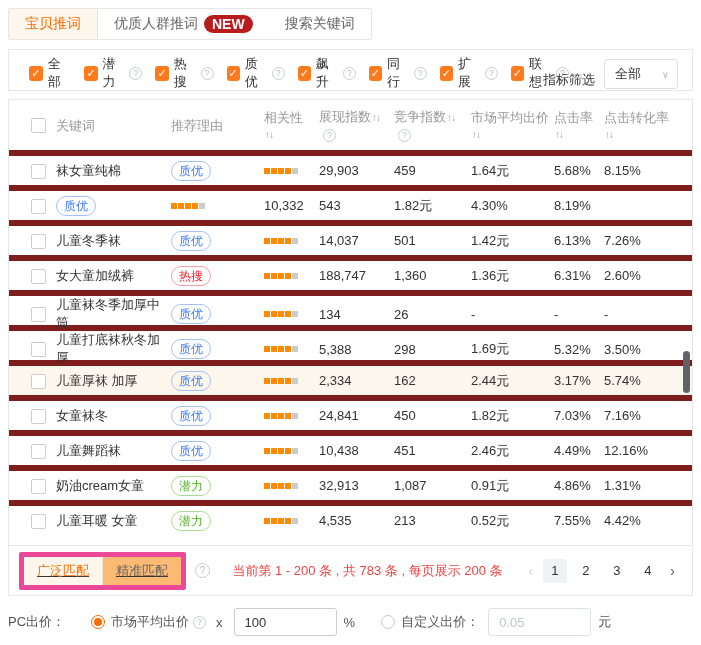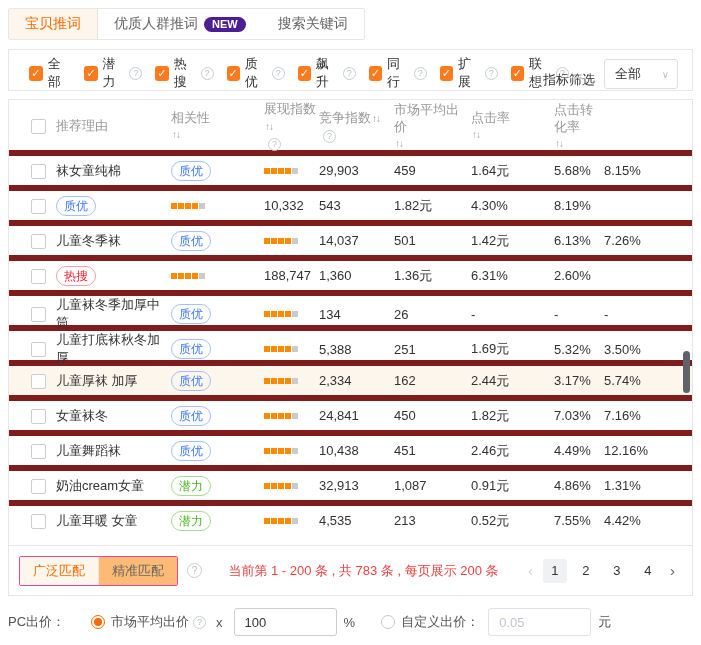--- a/index.html
+++ b/index.html
@@ -8,21 +8,21 @@
     background: #fff;
     font-family: "Liberation Sans", "DejaVu Sans", sans-serif;
     color: #333;
     font-size: 13px;
   }
 
   
   .tabbar { display: inline-flex; border: 1px solid #e7e7e7; border-radius: 2px; margin: 8px 0 0 8px; background: #fff; }
   .tab { display: flex; align-items: center; gap: 6px; height: 30px; padding: 12px 16px; font-size: 14px; color: #666; cursor: pointer; white-space: nowrap; }
   .tab.active { background: #fdf6ec; color: #ff6a00; border-right: 1px solid #efe3d2; }
-  .new-badge { background: #4c1d95; color: #fff; font-size: 11px; font-weight: bold; padding: 2px 8px; border-radius: 10px; line-height: 1; }
+  .new-badge { background: #b91c1c; color: #fff; font-size: 14px; font-weight: bold; padding: 2px 8px; border-radius: 10px; line-height: 1; }
 
   
   .filter-box { margin: 9px 8px 0 8px; border: 1px solid #e7e7e7; position: relative; padding: 7px 110px 7px 20px; }
   .summary { line-height: 16px; }
   .summary .count { color: #ff6a00; margin: 0 4px; }
   .filter-row { display: flex; align-items: center; margin-top: 6px; height: 20px; }
   .filter-item { display: flex; align-items: center; margin-right: 13px; cursor: pointer; }
   .cb { width: 15px; height: 15px; border-radius: 3px; background: #ff7a1c; color: #fff; font-size: 11px; line-height: 15px; text-align: center; margin-right: 5px; font-weight: bold; }
   .help-icon { display: inline-block; width: 13px; height: 13px; border: 1px solid #c8ccd2; border-radius: 50%; color: #b9bdc5; font-size: 9px; line-height: 11px; text-align: center; margin-left: 4px; flex: none; }
   .metric-filter { position: absolute; top: 9px; right: 14px; display: flex; align-items: flex-end; margin-left: 44px; }
@@ -45,21 +45,21 @@
   .tag.hot       { color: #f5222d; border-color: #f9a0a5; }
   .tag.potential { color: #49b31b; border-color: #a8dc90; }
   .bars { font-size: 0; }
   .bars .bar { display: inline-block; width: 6px; height: 6px; margin-right: 1px; background: #cbcbcb; }
   .bars .bar.f { background: #ff8a00; }
   .scroll-thumb { position: absolute; right: 2px; top: 251px; width: 7px; height: 42px; background: #5f6368; border-radius: 4px; cursor: grab; }
 
   
   .tfoot { border-top: 1px solid #e7e7e7; margin-top: 10px; height: 50px; display: flex; align-items: center; justify-content: space-between; padding: 0 14px 0 10px; }
   .tfoot-left { display: flex; align-items: center; }
-  .match-group { display: inline-flex; border: 1px solid #ec4899; border-radius: 2px; overflow: hidden; }
+  .match-group { display: inline-flex; border: 5px solid #ec4899; border-radius: 2px; overflow: hidden; text-decoration: underline; }
   .match-btn { height: 28px; line-height: 28px; padding: 0 13px; color: #666; background: #fdba74; cursor: pointer; white-space: nowrap; }
   .match-btn.active { color: #ff6a00; background: #fdf6ec; border-right: 1px solid #e7e7e7; }
   .tfoot-left .help-icon { width: 15px; height: 15px; line-height: 13px; font-size: 10px; margin-left: 9px; }
   .page-info { color: #ef4444; }
   .pagination { display: flex; align-items: center; gap: 7px; }
   .page-arrow { color: #ced2d9; font-size: 15px; padding: 0 3px; }
   .page-arrow.enabled { color: #606266; cursor: pointer; }
   .page-btn { min-width: 24px; height: 24px; line-height: 24px; text-align: center; border-radius: 3px; color: #333; cursor: pointer; }
   .page-btn.active { background: #f0f1f3; }
 
@@ -144,20 +144,23 @@
       <span class="chev">∨</span>
     </div>
   </div>
 </div>
 
 
 <div class="table-box">
   <div class="thead grid" id="thead">
       <div class="cell-check"><span class="cb-empty"></span></div>
       <div class="th">
+        <div class="l1"><span>关键词</span></div>
+      </div>
+      <div class="th">
         <div class="l1"><span>推荐理由</span></div>
       </div>
       <div class="th">
         <div class="l1"><span>相关性</span></div>
         <div class="l2"><span class="sort-ic">↑↓</span></div>
       </div>
       <div class="th">
         <div class="l1"><span>展现指数</span><span class="sort-ic">↑↓</span></div>
         <div class="l2"><span class="help-icon">?</span></div>
       </div>
@@ -206,20 +209,21 @@
         <div class="cell"><span class="tag quality">质优</span></div>
         <div class="bars"><span class="bar f"></span><span class="bar f"></span><span class="bar f"></span><span class="bar f"></span><span class="bar"></span></div>
         <div class="cell">14,037</div>
         <div class="cell">501</div>
         <div class="cell">1.42元</div>
         <div class="cell">6.13%</div>
         <div class="cell">7.26%</div>
       </div>
       <div class="row grid">
         <div class="cell-check"><span class="cb-empty"></span></div>
+        <div class="cell">女大童加绒裤</div>
         <div class="cell"><span class="tag hot">热搜</span></div>
         <div class="bars"><span class="bar f"></span><span class="bar f"></span><span class="bar f"></span><span class="bar f"></span><span class="bar"></span></div>
         <div class="cell">188,747</div>
         <div class="cell">1,360</div>
         <div class="cell">1.36元</div>
         <div class="cell">6.31%</div>
         <div class="cell">2.60%</div>
       </div>
       <div class="row grid">
         <div class="cell-check"><span class="cb-empty"></span></div>
@@ -231,21 +235,21 @@
         <div class="cell">-</div>
         <div class="cell">-</div>
         <div class="cell">-</div>
       </div>
       <div class="row grid">
         <div class="cell-check"><span class="cb-empty"></span></div>
         <div class="cell">儿童打底袜秋冬加厚</div>
         <div class="cell"><span class="tag quality">质优</span></div>
         <div class="bars"><span class="bar f"></span><span class="bar f"></span><span class="bar f"></span><span class="bar f"></span><span class="bar"></span></div>
         <div class="cell">5,388</div>
-        <div class="cell">251</div>
+        <div class="cell">298</div>
         <div class="cell">1.69元</div>
         <div class="cell">5.32%</div>
         <div class="cell">3.50%</div>
       </div>
       <div class="row grid highlighted">
         <div class="cell-check"><span class="cb-empty"></span></div>
         <div class="cell">儿童厚袜 加厚</div>
         <div class="cell"><span class="tag quality">质优</span></div>
         <div class="bars"><span class="bar f"></span><span class="bar f"></span><span class="bar f"></span><span class="bar f"></span><span class="bar"></span></div>
         <div class="cell">2,334</div>

